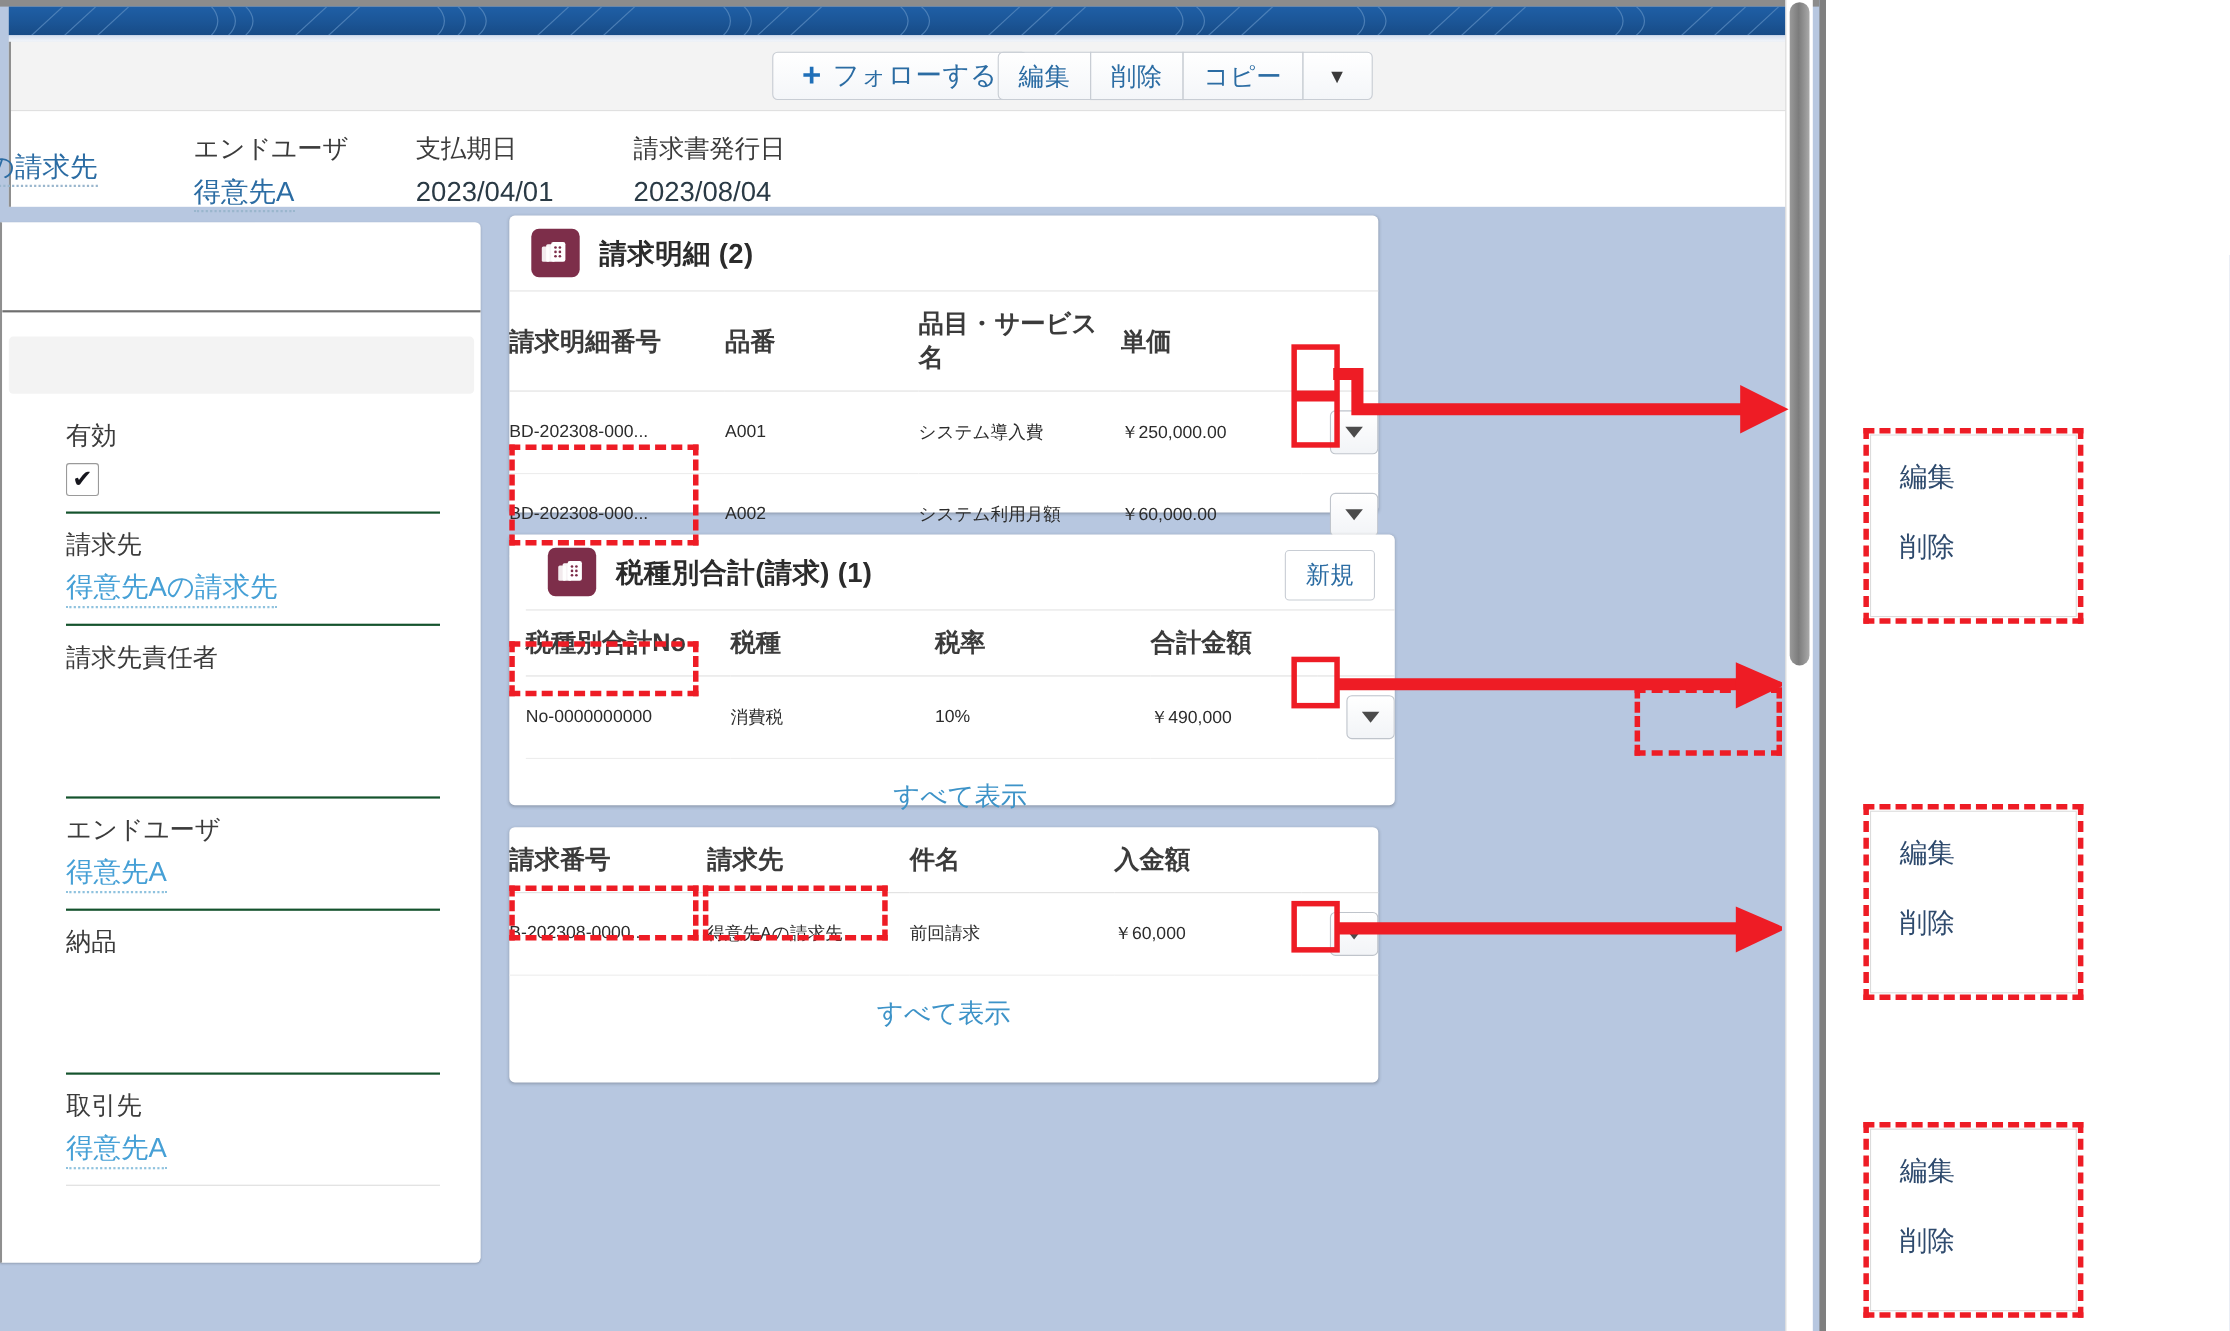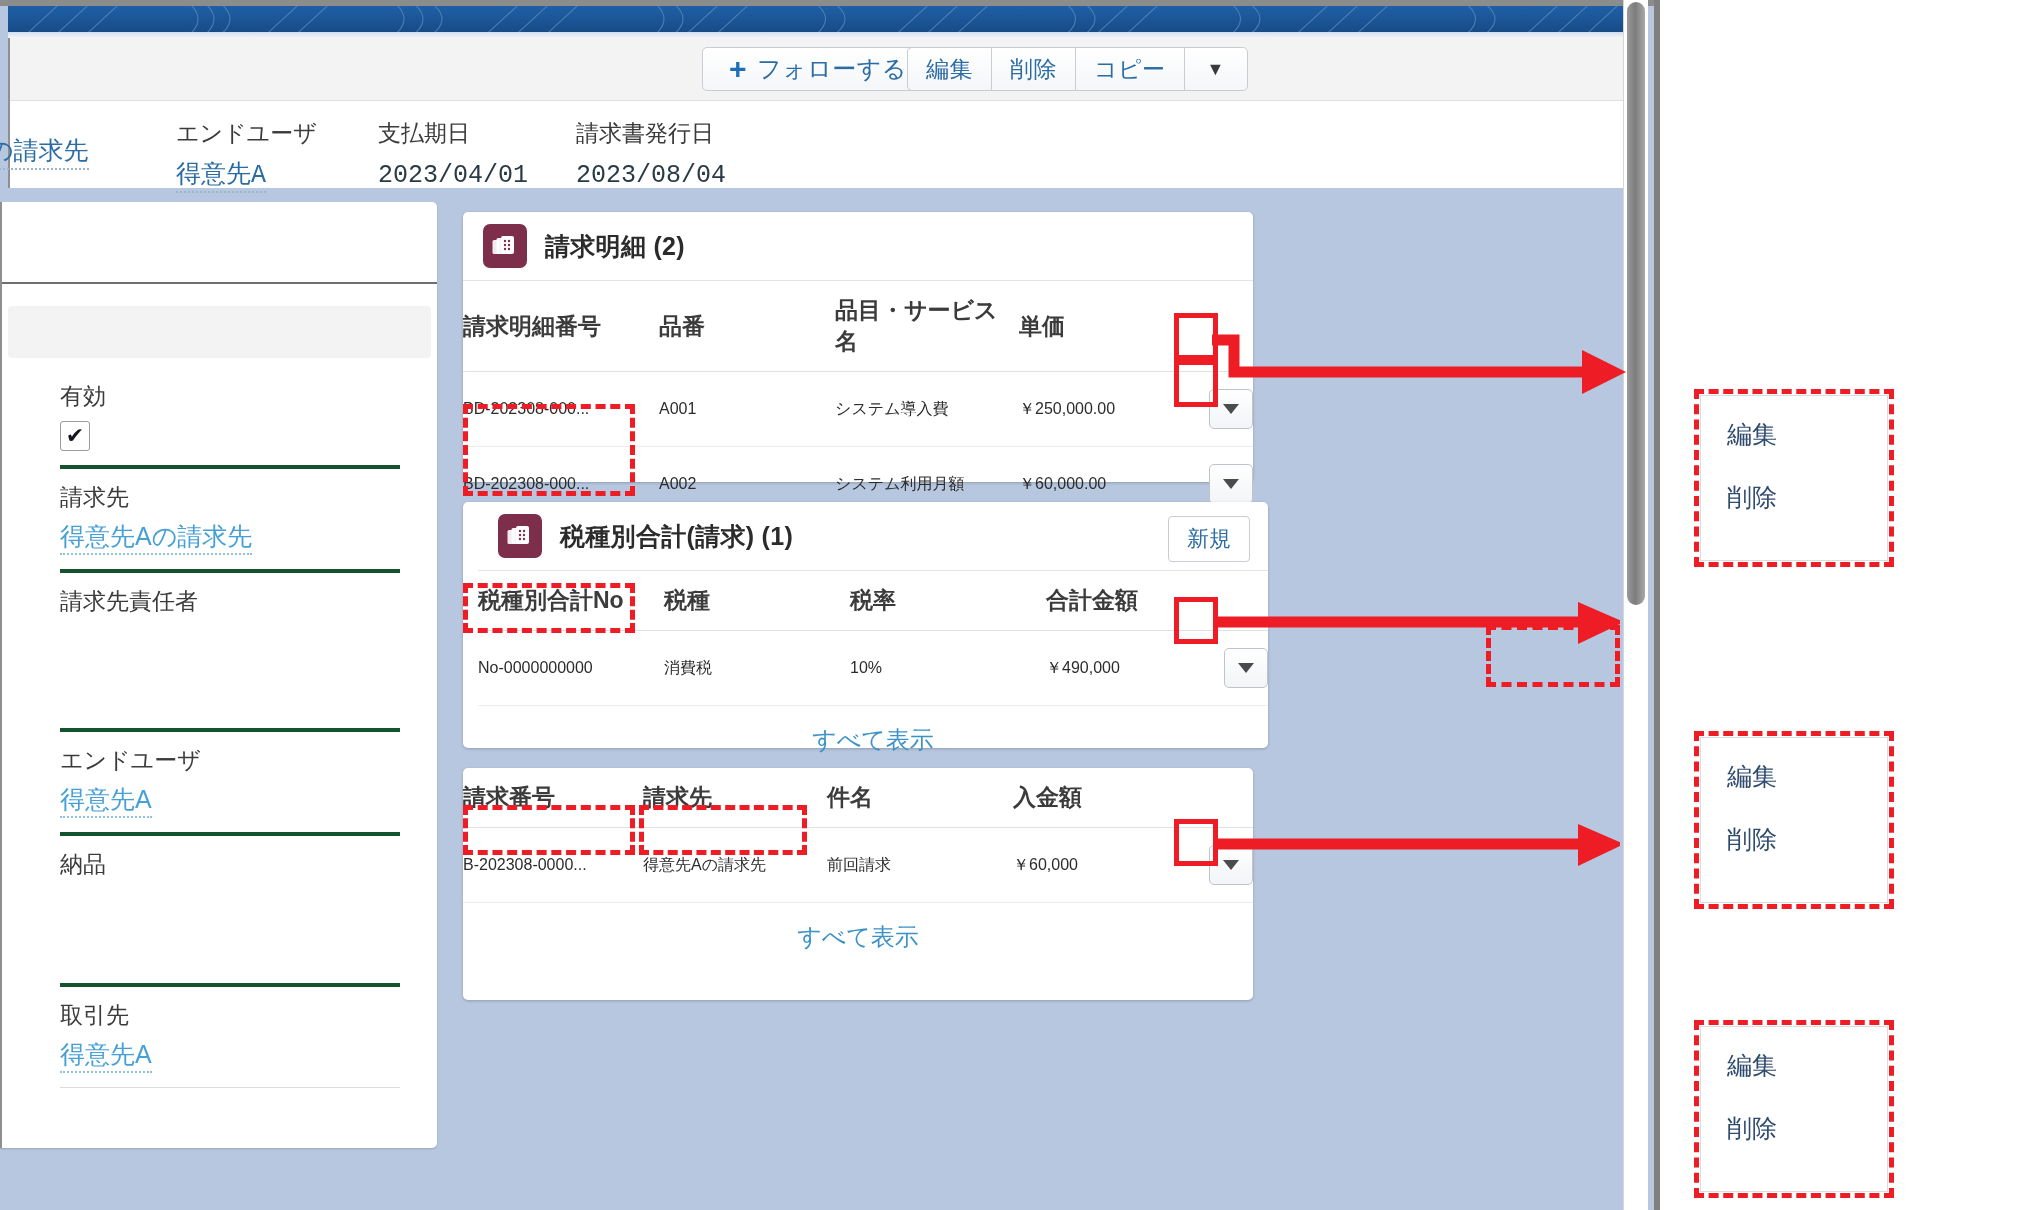--- a/index.html
+++ b/index.html
@@ -64,21 +64,20 @@
   }
   .btn-follow{border-radius:5px;padding:0 26px;font-size:24px;}
   .btn-follow .plus{color:#1f6fb8;font-size:30px;margin-right:10px;font-weight:600;line-height:1;}
   .btn-seg{border-radius:0;margin-left:-1px;}
   .btn-seg.first{border-radius:5px 0 0 5px;margin-left:0;}
   .btn-seg.last{border-radius:0 5px 5px 0;padding:0 22px;font-size:18px;color:#3a3a3a;}
 
   .header-fields{
     position:absolute;left:0;top:62px;right:0;height:64px;
     display:flex;
-    font-family:Liberation Mono, monospace;
   }
   .hfield{position:relative;}
   .hfield .hlabel{
     font-size:23px;color:#3b3b3b;line-height:1;white-space:nowrap;
   }
   .hfield .hvalue{
     font-size:25px;color:#2a3a45;line-height:1;margin-top:16px;white-space:nowrap;
   }
   .hfield .hvalue.link{color:#2b6ca3;border-bottom:2px dotted #9ab6cd;display:inline-block;padding-bottom:3px;cursor:pointer;}
 
@@ -94,37 +93,37 @@
     border-left:2px solid #8f8f8f;
     border-radius:0 5px 5px 0;
     box-sizing:border-box;
     box-shadow:0 1px 2px rgba(0,0,0,.18);
     overflow:hidden;
   }
   .left-card .lc-top{height:80px;border-bottom:2px solid #6f6f6f;}
   .left-card .lc-gap{height:22px;}
   .left-card .lc-strip{height:52px;background:#f3f3f3;border-radius:4px;margin:0 6px;}
   .fields{padding:26px 0 0 58px;}
-  .frow{border-bottom:4px solid #14532d;padding-bottom:14px;margin-bottom:16px;width:340px;}
+  .frow{border-bottom:2px solid #14532d;padding-bottom:14px;margin-bottom:16px;width:340px;}
   .frow:last-child{border-bottom:1px solid #dcdcdc;}
   .flabel{font-size:23px;color:#3b3b3b;line-height:1.1;}
   .fvalue{font-size:25px;color:#2a3a45;margin-top:12px;line-height:1.1;}
   .fvalue.link{color:#46a0d6;border-bottom:2px dotted #8fc2de;display:inline-block;padding-bottom:3px;cursor:pointer;}
   .fvalue.empty{height:22px;}
   .cbox{
     width:28px;height:28px;border:1px solid #9a9a9a;border-radius:3px;background:#fff;
     display:flex;align-items:center;justify-content:center;margin-top:12px;
     font-size:22px;color:#16161d;line-height:1;
   }
   
   .gutter-tick{position:absolute;left:4px;width:22px;height:2px;background:#c9c9c9;}
 
   
   .right-col{
-    position:absolute;left:455px;top:16px;width:1160px;
+    position:absolute;left:455px;top:0;width:1160px;
   }
   .rcard{
     background:#ffffff;border-radius:5px;
     box-shadow:0 1px 3px rgba(0,0,0,.22);
     width:790px;margin-bottom:20px;position:relative;
     overflow:visible;
   }
   .rcard-head{
     height:68px;display:flex;align-items:center;padding:0 20px;
     border-bottom:1px solid #e3e3e3;position:relative;

